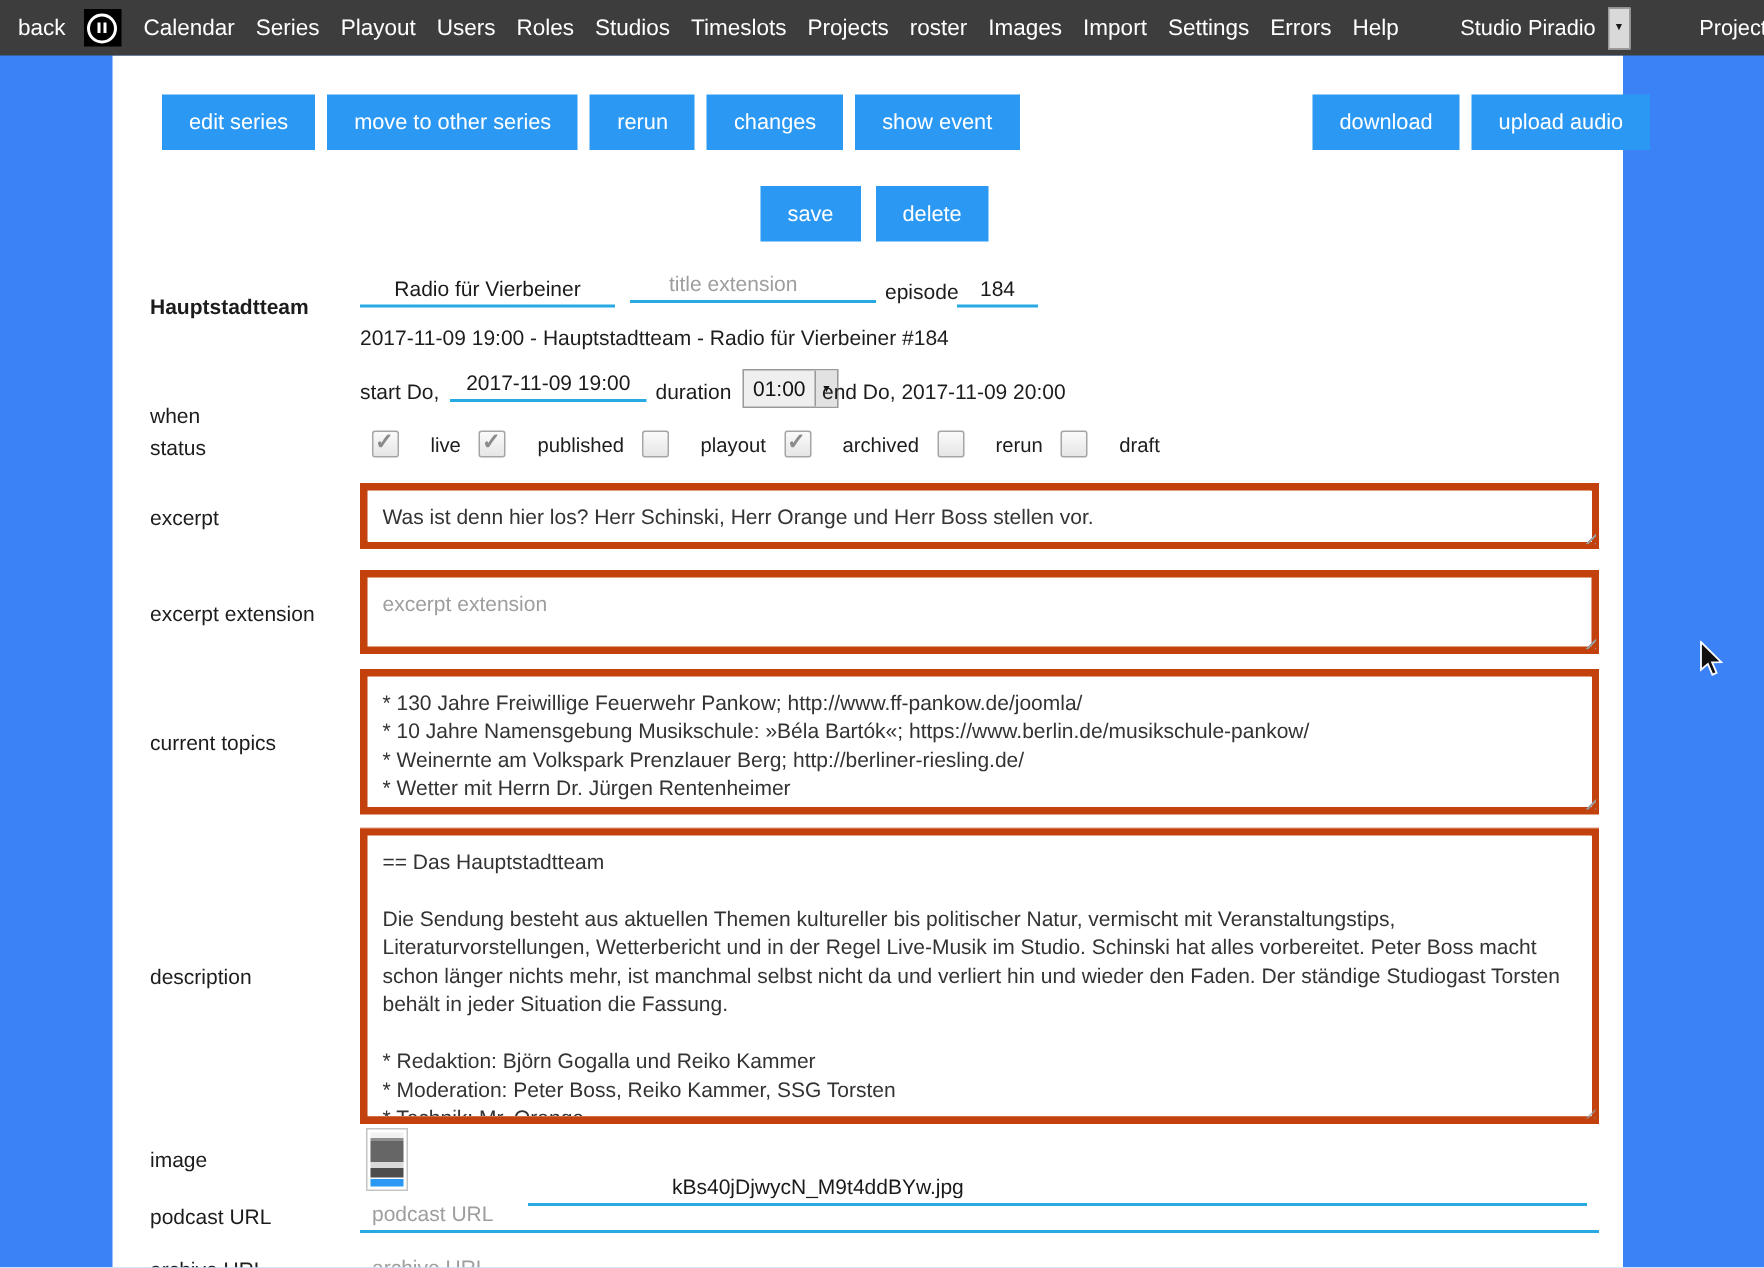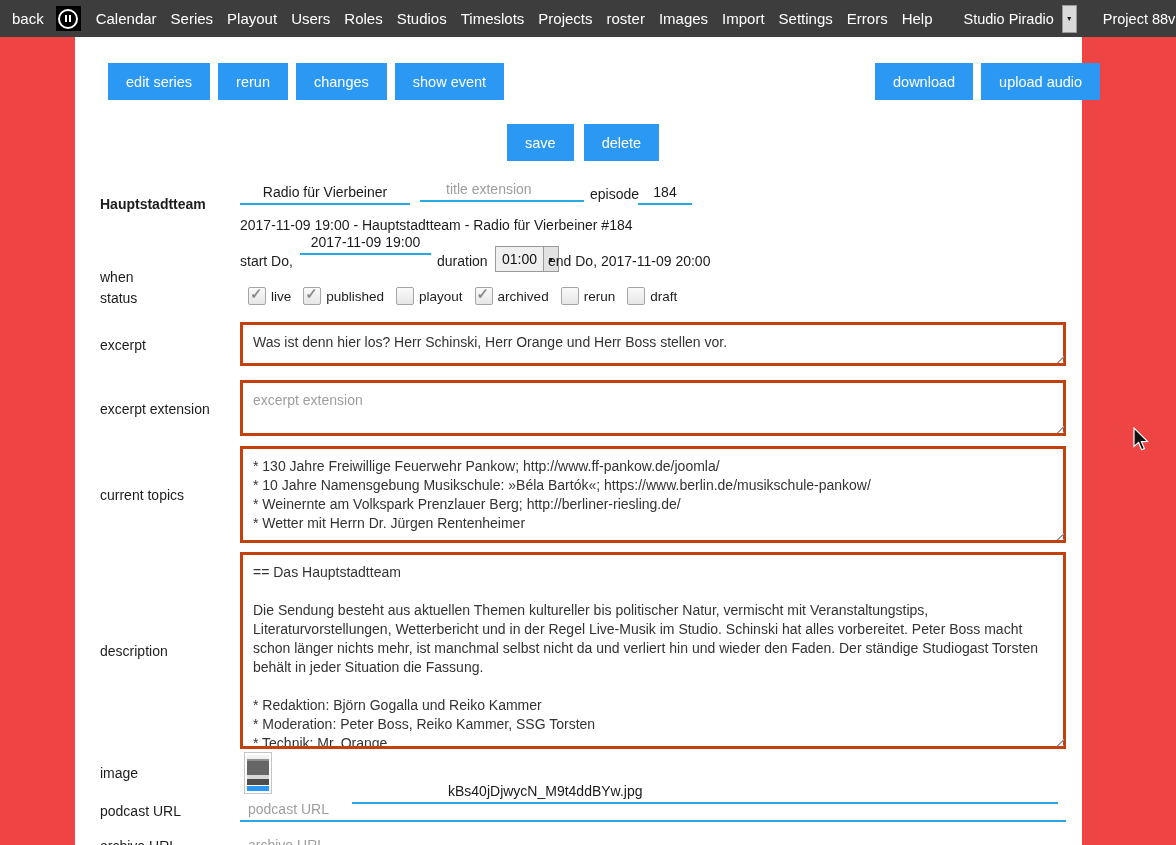--- a/index.html
+++ b/index.html
@@ -1,30 +1,30 @@
 <!DOCTYPE html>
 <html><head>
 <meta charset="utf-8">
 <style>
   html,body{margin:0;padding:0;}
-  .screen{position:relative;width:1176px;height:845px;background:#ef4444;overflow:hidden;
+  .screen{position:relative;width:1176px;height:845px;background:#3b82f6;overflow:hidden;
           font-family:"Liberation Sans",sans-serif;-webkit-font-smoothing:antialiased;}
   .content-panel{position:absolute;left:75px;top:37px;width:1007px;height:808px;background:#ffffff;}
 
   
   .topnav{position:absolute;left:0;top:0;width:1176px;height:37px;background:#3d3d3d;
           display:flex;align-items:center;padding:0 10px;box-sizing:border-box;color:#fff;font-size:15px;}
   .nav-item{margin:0 7px;cursor:pointer;white-space:nowrap;}
   .nav-back{margin:0 8px 0 2px;}
   .nav-logo{width:25px;height:25px;background:#000;margin:0 8px 0 4px;display:flex;align-items:center;justify-content:center;flex:0 0 auto;}
   .nav-logo .circle{width:16px;height:16px;border:2px solid #fff;border-radius:50%;display:flex;align-items:center;justify-content:center;gap:2px;}
   .nav-logo .bar{width:2px;height:7px;background:#fff;}
   .nav-spacer{flex:1;}
   .nav-divider{width:1px;height:37px;background:#5d5d5d;margin:0 6px 0 2px;}
-  .select-dark{display:flex;align-items:center;height:29px;margin:0 10px;cursor:pointer;white-space:nowrap;}
+  .select-dark{display:flex;align-items:center;height:29px;margin:0 20px;cursor:pointer;white-space:nowrap;}
   .select-dark .sel-text{padding:0 8px 0 6px;font-size:14.5px;}
   .select-dark .sel-arrow{width:15px;height:28px;background:#d9d9d9;color:#1a1a1a;font-size:7px;
        display:flex;align-items:center;justify-content:center;border:1px solid #9a9a9a;box-sizing:border-box;}
 
   
   .btn{background:#2b99f3;color:#fff;border:none;height:37px;padding:0 18px;font-size:14.5px;
        font-family:"Liberation Sans",sans-serif;cursor:pointer;white-space:nowrap;}
   .btn-row-main{position:absolute;left:108px;top:63px;display:flex;gap:8px;}
   .btn-row-right{position:absolute;left:845px;top:63px;display:flex;gap:8px;margin-left:30px;}
   .btn-row-save{position:absolute;left:507px;top:124px;display:flex;gap:10px;align-items:center;}
@@ -34,31 +34,31 @@
   .flabel.bold{font-weight:bold;}
   .stext{position:absolute;font-size:14px;color:#1c1c1c;white-space:nowrap;}
 
   .uline{position:absolute;border:none;border-bottom:2px solid #29a9e2;background:transparent;
          font-family:"Liberation Sans",sans-serif;font-size:14px;color:#1a1a1a;outline:none;
          height:24px;box-sizing:border-box;padding:0;}
   .uline::placeholder{color:#9e9e9e;}
   .uline.center{text-align:center;}
 
   .ta-wrap{position:absolute;left:240px;width:826px;box-sizing:border-box;}
-  .ta{width:100%;height:100%;box-sizing:border-box;border:3px solid #c2410c;background:#fff;
+  .ta{width:100%;height:100%;box-sizing:border-box;border:5px solid #c2410c;background:#fff;
       font-family:"Liberation Sans",sans-serif;font-size:14px;line-height:19px;color:#333;
       padding:8px 10px;resize:none;outline:none;display:block;}
   .ta::placeholder{color:#9e9e9e;}
   .resize-handle{position:absolute;right:2px;bottom:3px;width:9px;height:9px;pointer-events:none;
       background:repeating-linear-gradient(315deg,#9a9a9a 0 1px,transparent 1px 4px);
       clip-path:polygon(100% 0,100% 100%,0 100%);}
 
   
   .status-row{position:absolute;left:248px;top:287px;display:flex;align-items:center;}
-  .status-item{display:flex;align-items:center;margin-right:12px;cursor:pointer;}
+  .status-item{display:flex;align-items:center;margin-right:12px;cursor:pointer;gap:16px;}
   .cb{width:16px;height:16px;border:1px solid #a5a5a5;border-radius:2px;
       background:linear-gradient(#fafafa,#e6e6e6);position:relative;display:inline-block;flex:0 0 auto;}
   .cb.checked::after{content:"✓";position:absolute;left:1px;top:-3px;font-size:15px;font-weight:bold;color:#8b8b8b;}
   .cb-label{font-size:13.5px;color:#1c1c1c;margin-left:5px;white-space:nowrap;}
 
   
   .select-light{position:absolute;left:495px;top:246px;height:26px;display:flex;align-items:center;
       border:1px solid #9a9a9a;background:#efefef;box-sizing:border-box;cursor:pointer;}
   .select-light .sel-text{font-size:14px;color:#111;padding:0 6px;}
   .select-light .sel-arrow{width:14px;height:24px;border-left:1px solid #9a9a9a;background:#e2e2e2;
@@ -109,20 +109,21 @@
     </span>
     <span class="select-dark">
       <span class="sel-text">Project 88vier</span>
 
     </span>
 
   </div>
 
   <div class="btn-row-main">
     <button class="btn">edit series</button>
+    <button class="btn">move to other series</button>
     <button class="btn">rerun</button>
     <button class="btn">changes</button>
     <button class="btn">show event</button>
   </div>
   <div class="btn-row-right">
     <button class="btn">download</button>
     <button class="btn">upload audio</button>
   </div>
   <div class="btn-row-save">
     <button class="btn">save</button>
@@ -132,21 +133,21 @@
   <span class="flabel bold" style="top:196px;">Hauptstadtteam</span>
   <input class="uline center" style="left: 240px; top: 181px; width: 170px;" value="Radio für Vierbeiner">
   <input class="uline" style="left: 420px; top: 178px; width: 164px; padding-left: 26px;" placeholder="title extension">
   <span class="stext" style="left:590px;top:186px;">episode</span>
   <input class="uline center" style="left: 638px; top: 181px; width: 54px;" value="184">
 
   <span class="stext" style="left:240px;top:217px;">2017-11-09 19:00 - Hauptstadtteam - Radio für Vierbeiner #184</span>
 
   <span class="flabel" style="top:253px;margin-top:16px;">when</span>
   <span class="stext" style="left:240px;top:253px;">start Do,</span>
-  <input class="uline center" style="left: 300px; top: 231px; width: 131px;" value="2017-11-09 19:00">
+  <input class="uline center" style="left: 300px; top: 244px; width: 131px;" value="2017-11-09 19:00">
   <span class="stext" style="left:437px;top:253px;">duration</span>
   <div class="select-light">
     <span class="sel-text">01:00</span>
     <span class="sel-arrow">▼</span>
   </div>
   <span class="stext" style="left:548px;top:253px;">end Do, 2017-11-09 20:00</span>
 
   <span class="flabel" style="top:290px;">status</span>
   <div class="status-row">
     <span class="status-item">

